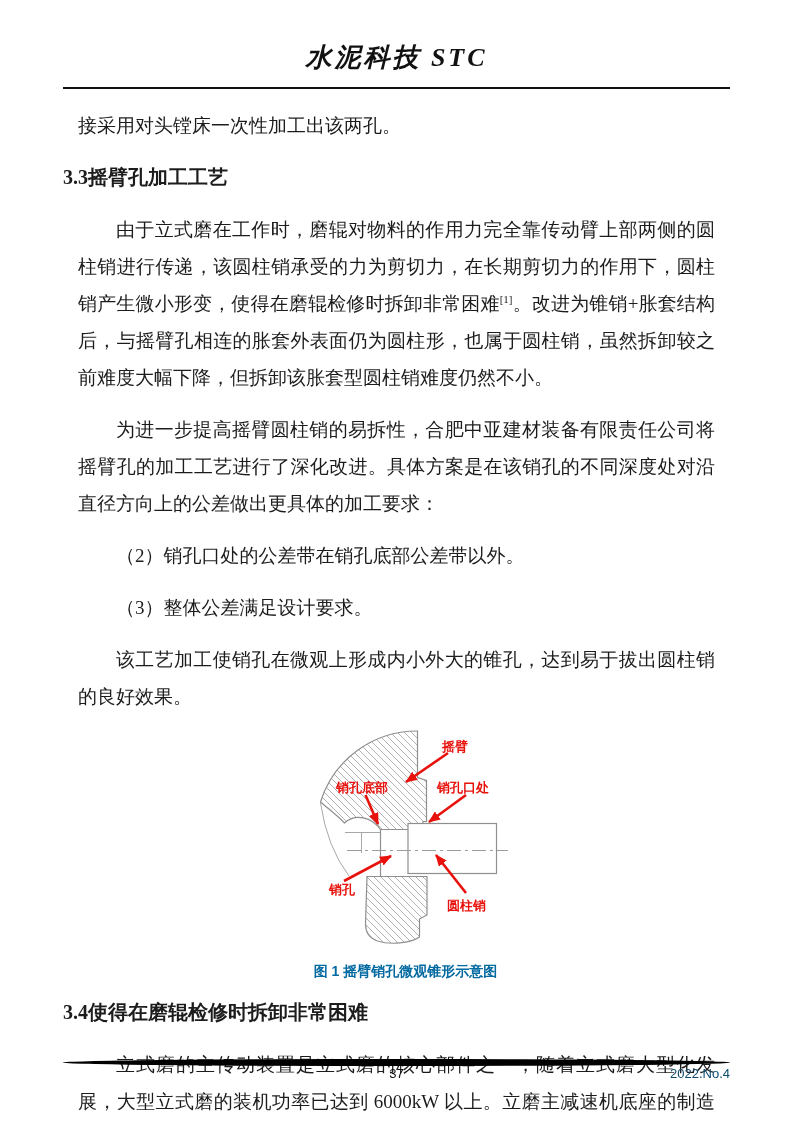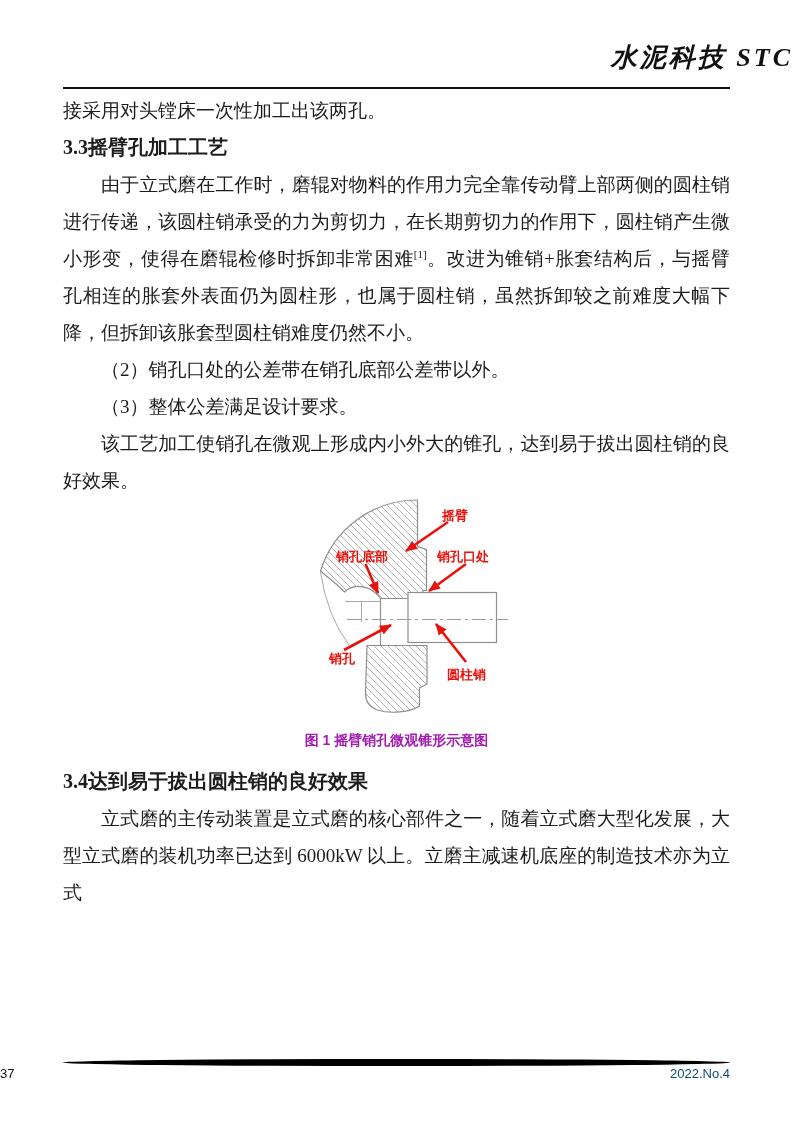--- a/index.html
+++ b/index.html
@@ -8,66 +8,66 @@
     width:793px;height:1122px;
     background:#ffffff;
     margin:0 auto;
     overflow:hidden;
     font-family:"Liberation Serif","DejaVu Serif",serif;
     color:#1c1c1c;
   }
   
   .journal-title{
     position:absolute;top:40px;left:0;width:100%;
-    text-align:right;
+    text-align:center;
     font-family:"Liberation Serif","DejaVu Serif",serif;
     font-style:italic;font-weight:700;
     font-size:26px;letter-spacing:3px;color:#111;
   }
   .header-rule{
     position:absolute;top:87px;left:63px;width:667px;height:2px;
     background:#101010;
   }
   
   .content{
     position:absolute;top:92px;left:63px;width:667px;
     font-size:19px;line-height:37px;
     text-align:justify;
   }
-  .content p{margin:0;text-indent:2em;font-family:Liberation Serif, serif;}
+  .content p{margin:15px;text-indent:2em;font-family:Liberation Serif, serif;}
   .content p.no-indent{text-indent:0;}
   .sec-heading{
     margin:0;font-size:20px;line-height:37px;font-weight:700;
     font-family:"Liberation Sans","DejaVu Sans",sans-serif;
     text-align:left;
   }
   .sec-heading .sec-num{font-family:"Liberation Serif",serif;}
   sup.cite{font-size:11px;line-height:0;vertical-align:super;}
   
   figure.fig{
     margin:-10px 0 12px 0;position:relative;height:262px;text-indent:0;
   }
   .fig-svg{display:block;position:absolute;left:232px;top:0;}
   figcaption{
-    position:absolute;bottom:0;left:0;width:100%;
+    position:absolute;bottom:0;left:9px;width:100%;
     text-align:center;
     font-family:"Liberation Sans","DejaVu Sans",sans-serif;
-    font-weight:700;font-size:14px;line-height:22px;color:#a21caf;
+    font-weight:700;font-size:14px;line-height:22px;color:#0369a1;
   }
   .fig-label{
     font-family:"Liberation Sans","DejaVu Sans",sans-serif;
     font-weight:700;font-size:13px;
   }
   
   .footer-rule{
     position:absolute;top:1059px;left:63px;width:667px;height:7px;
     background:#000;border-radius:50%;
   }
   .page-number{
-    position:absolute;top:1066px;left:0;width:100%;text-align:left;
+    position:absolute;top:1066px;left:0;width:100%;text-align:center;
     font-family:"Liberation Sans","DejaVu Sans",sans-serif;
     font-size:13px;color:#111;
   }
   .issue-number{
     position:absolute;top:1066px;right:63px;
     font-family:"Liberation Sans","DejaVu Sans",sans-serif;
     font-size:13px;color:#0c4a6e;
   }
 </style>
 </head>
@@ -79,20 +79,21 @@
   <div class="header-rule"></div>
 
   <main class="content">
 
     <p class="no-indent">接采用对头镗床一次性加工出该两孔。</p>
 
     <h2 class="sec-heading"><span class="sec-num">3.3</span><span>摇臂孔加工工艺</span></h2>
 
     <p><span>由于立式磨在工作时，磨辊对物料的作用力完全靠传动臂上部两侧的圆柱销进行传递，该圆柱销承受的力为剪切力，在长期剪切力的作用下，圆柱销产生微小形变，使得在磨辊检修时拆卸非常困难</span><sup class="cite">[1]</sup><span>。改进为锥销+胀套结构后，与摇臂孔相连的胀套外表面仍为圆柱形，也属于圆柱销，虽然拆卸较之前难度大幅下降，但拆卸该胀套型圆柱销难度仍然不小。</span></p>
 
+    <p>为进一步提高摇臂圆柱销的易拆性，合肥中亚建材装备有限责任公司将摇臂孔的加工工艺进行了深化改进。具体方案是在该销孔的不同深度处对沿直径方向上的公差做出更具体的加工要求：</p>
 
     <p>（2）销孔口处的公差带在销孔底部公差带以外。</p>
     <p>（3）整体公差满足设计要求。</p>
 
     <p>该工艺加工使销孔在微观上形成内小外大的锥孔，达到易于拔出圆柱销的良好效果。</p>
 
     <figure class="fig">
       <svg class="fig-svg" width="230" height="240" viewBox="295 630 230 240">
         <defs>
           <pattern id="hatch" width="7" height="7" patternUnits="userSpaceOnUse">
@@ -126,21 +127,21 @@
 
         <text class="fig-label" x="442" y="661" fill="#e8120c">摇臂</text>
         <text class="fig-label" x="336" y="702" fill="#e8120c">销孔底部</text>
         <text class="fig-label" x="437" y="702" fill="#e8120c">销孔口处</text>
         <text class="fig-label" x="329" y="804" fill="#e8120c">销孔</text>
         <text class="fig-label" x="447" y="820" fill="#e8120c">圆柱销</text>
       </svg>
       <figcaption>图 1  摇臂销孔微观锥形示意图</figcaption>
     </figure>
 
-    <h2 class="sec-heading"><span class="sec-num">3.4</span><span>达到易于拔出圆柱销的良好效果</span></h2>
+    <h2 class="sec-heading"><span class="sec-num">3.4</span><span>使得在磨辊检修时拆卸非常困难</span></h2>
 
     <p>立式磨的主传动装置是立式磨的核心部件之一，随着立式磨大型化发展，大型立式磨的装机功率已达到 6000kW 以上。立磨主减速机底座的制造技术亦为立式</p>
 
   </main>
 
   <div class="footer-rule"></div>
   <div class="page-number">37</div>
   <div class="issue-number">2022.No.4</div>
 
 </div>

